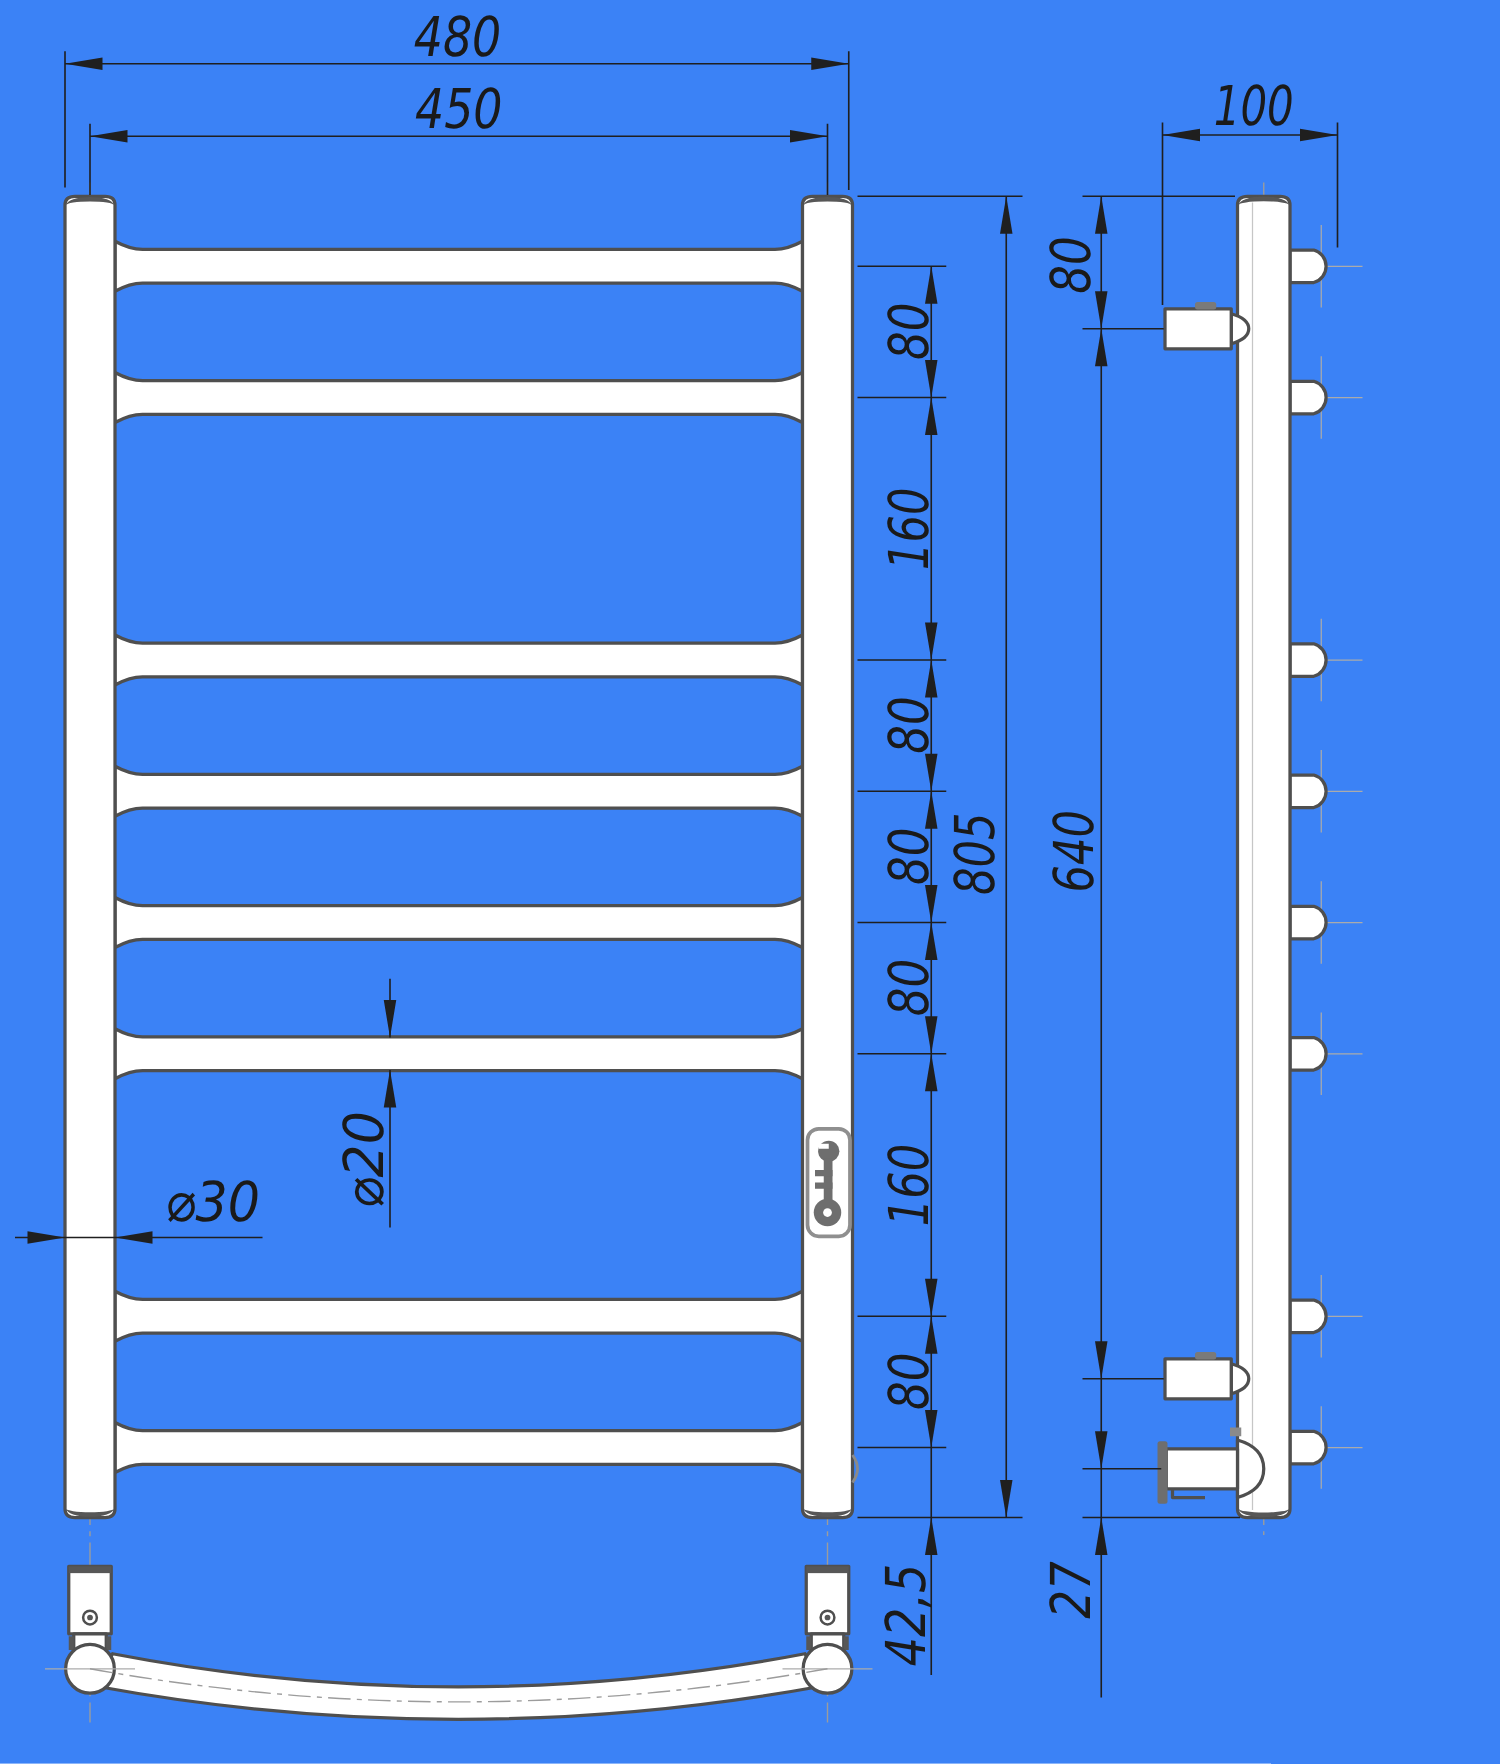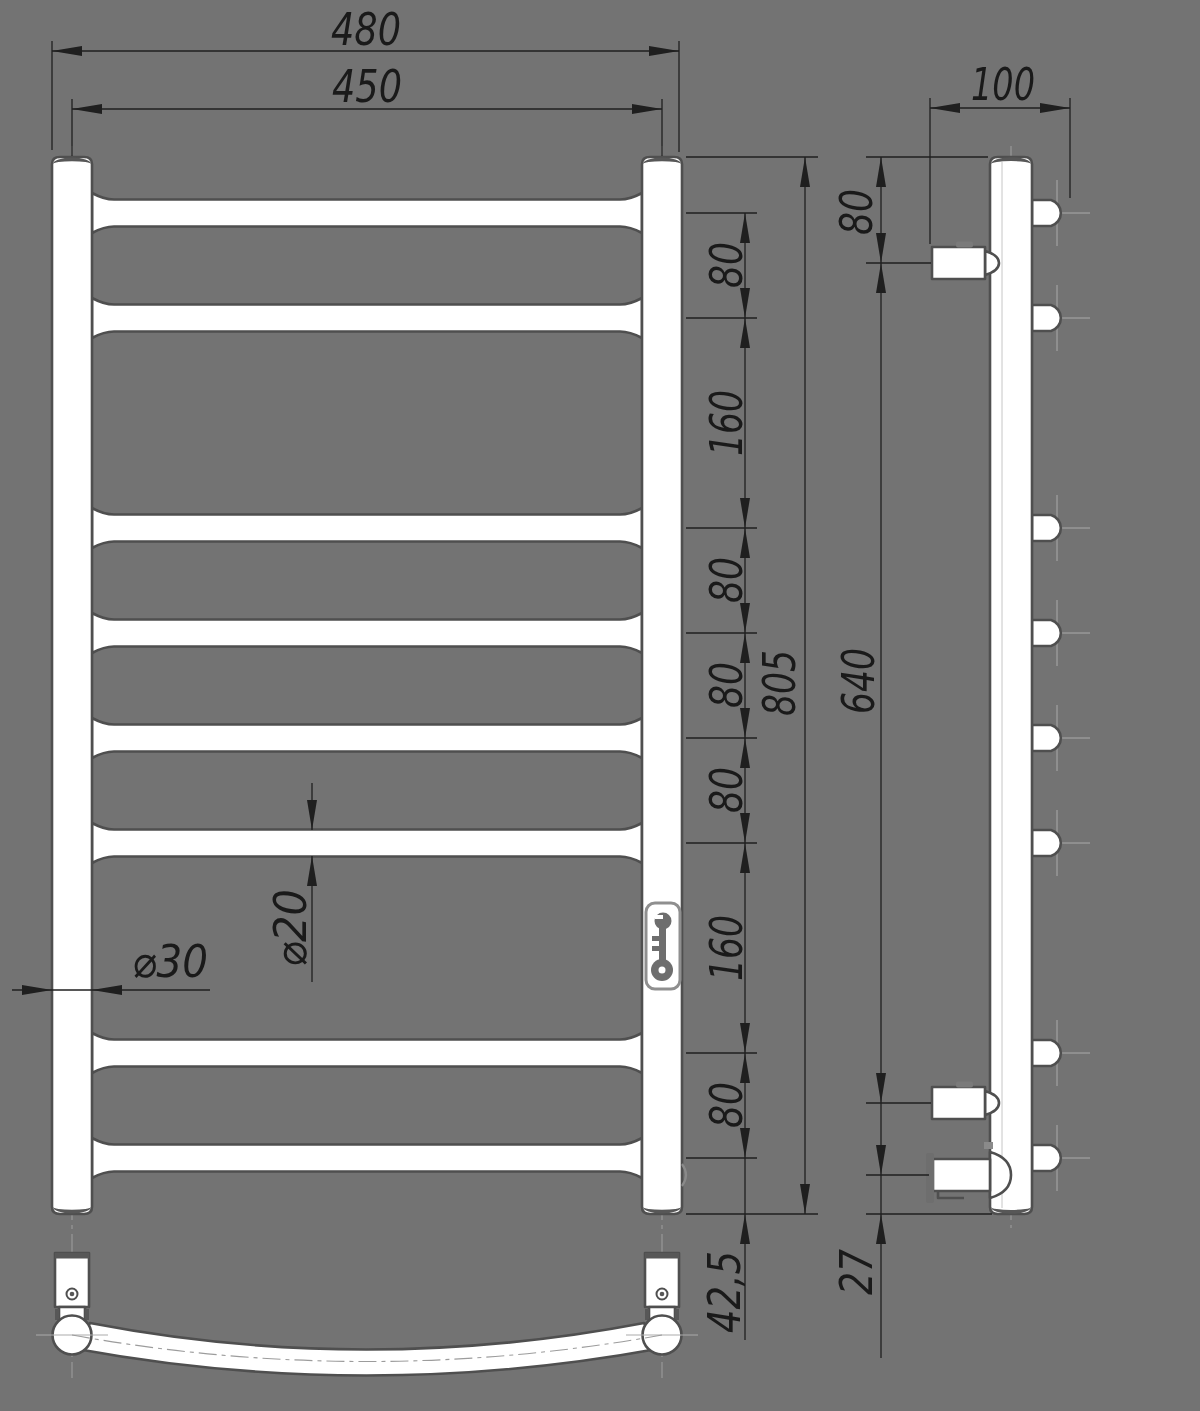--- a/index.html
+++ b/index.html
@@ -1,16 +1,16 @@
 <!DOCTYPE html>
 <html><head>
 <meta charset="utf-8">
 <style>
   html,body{margin:0;padding:0;background:#ffffff;}
-  .stage{width:1200px;height:1411px;background:#737373;position:relative;}
+  .stage{width:1200px;height:1411px;background:#3b82f6;position:relative;}
   svg{display:block;}
   .obj{stroke:#4f4f4f;stroke-width:2.6;fill:#ffffff;stroke-linejoin:round;}
   .obj-nf{stroke:#4f4f4f;stroke-width:2.6;fill:none;stroke-linejoin:round;}
   .darkfill{fill:#575757;stroke:none;}
   .dim{stroke:#1f1f1f;stroke-width:1.3;fill:none;}
   .arr{fill:#1f1f1f;stroke:none;}
   .cl{stroke:#9c9c9c;stroke-width:1.1;fill:none;stroke-dasharray:18 5 4 5;}
   .hair{stroke:#ababab;stroke-width:1;fill:none;}
   .thinline{stroke:#c6c6c6;stroke-width:1;fill:none;}
   .badge{stroke:#8f8f8f;stroke-width:3;fill:#fff;}

